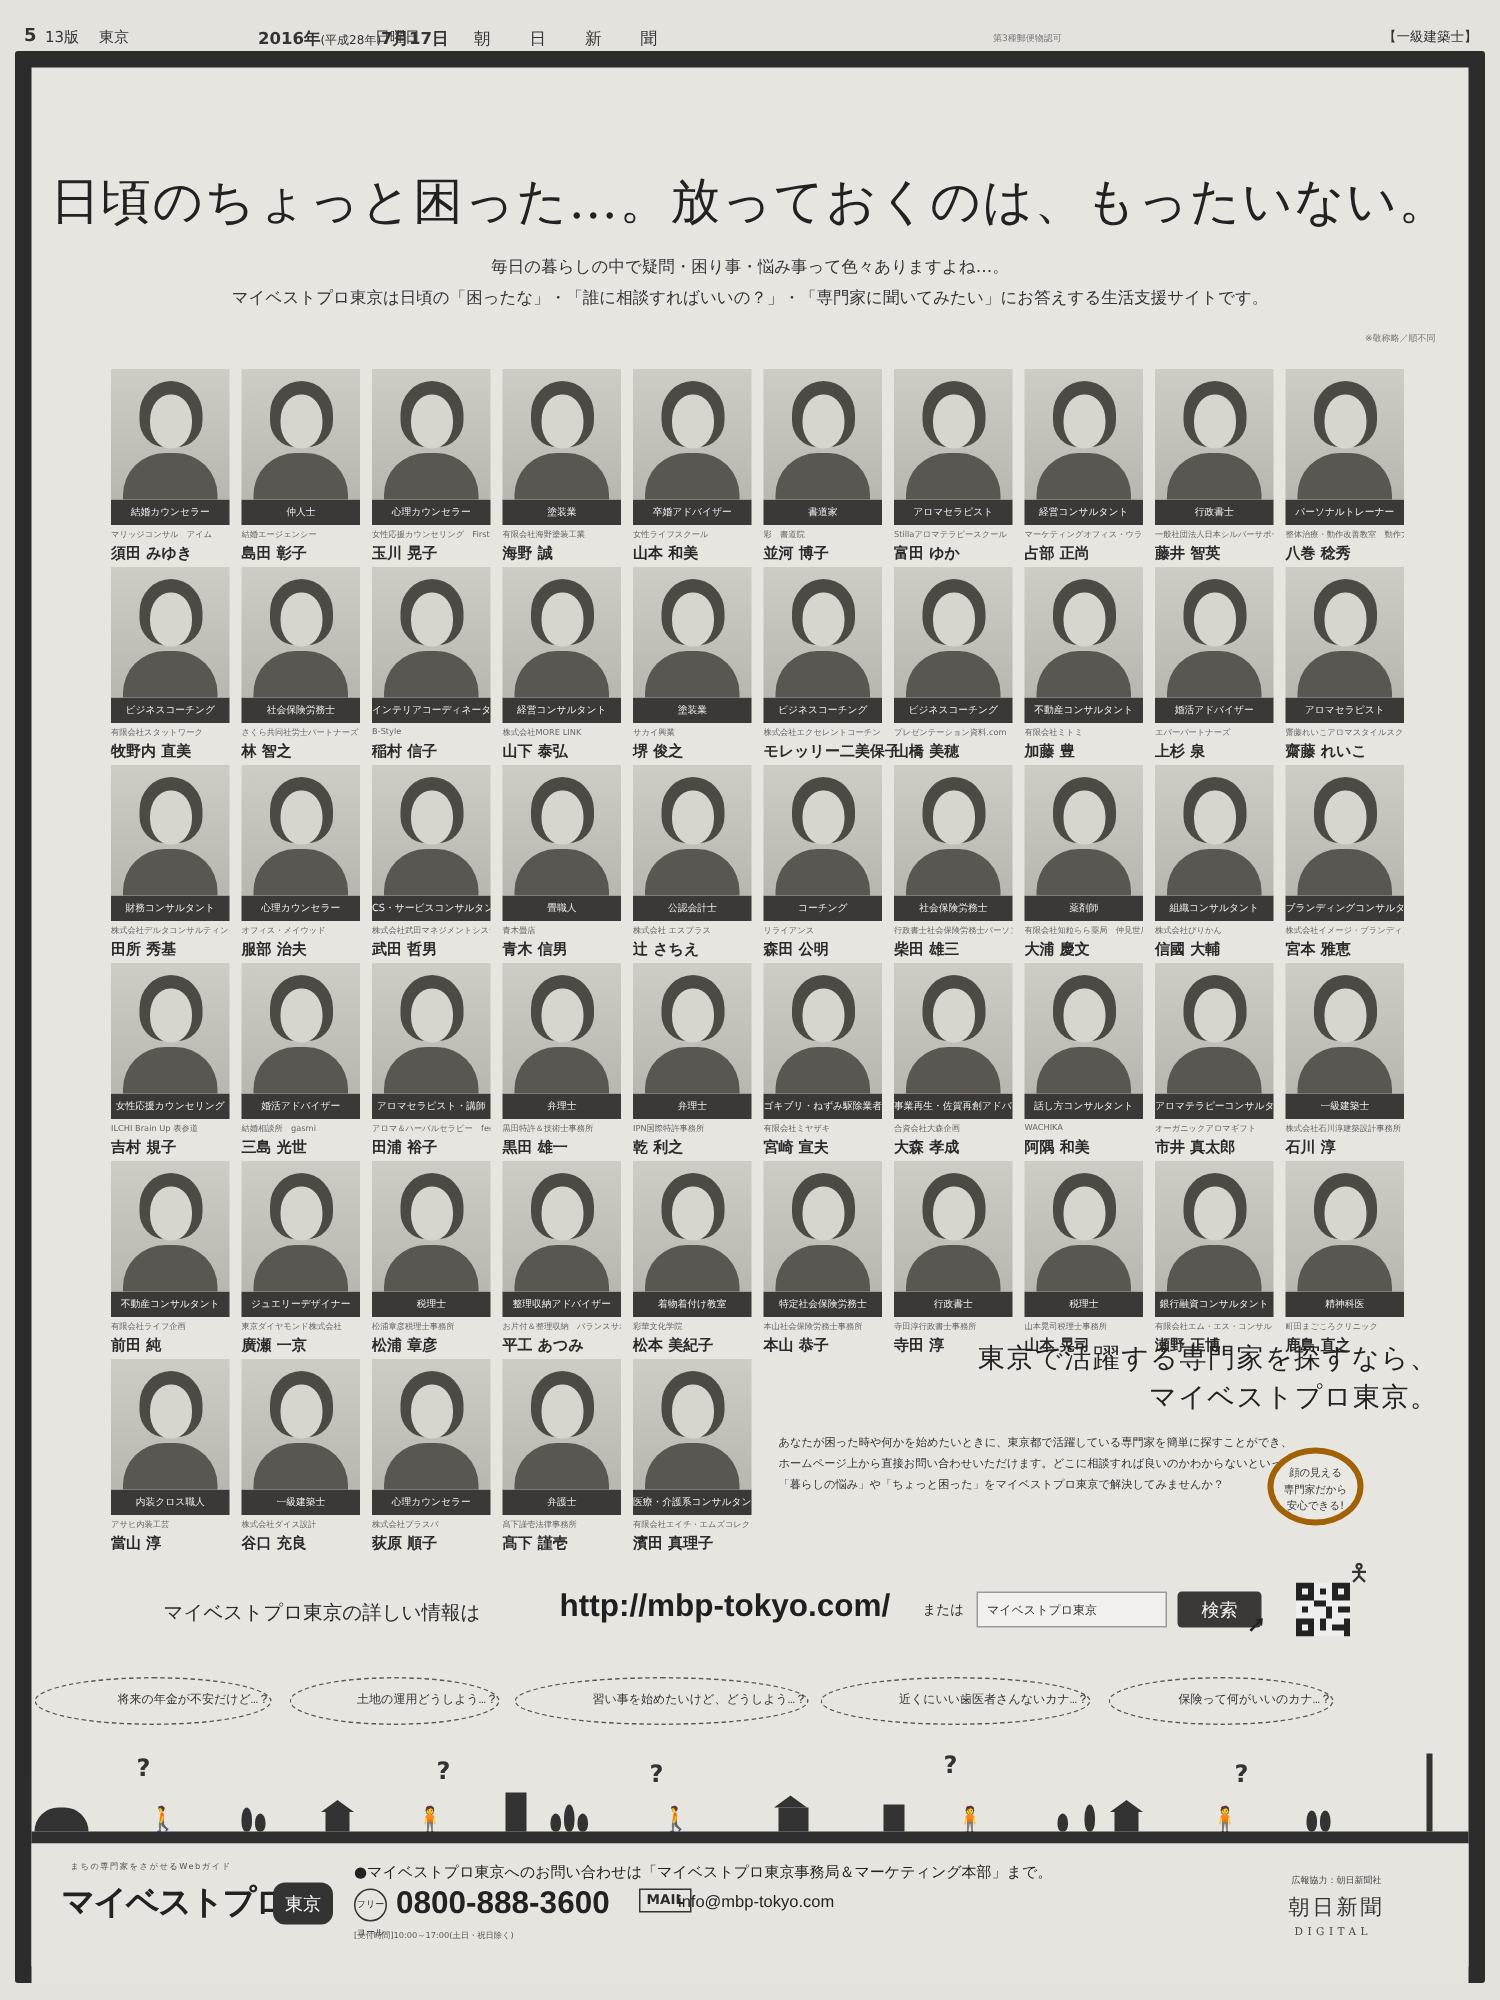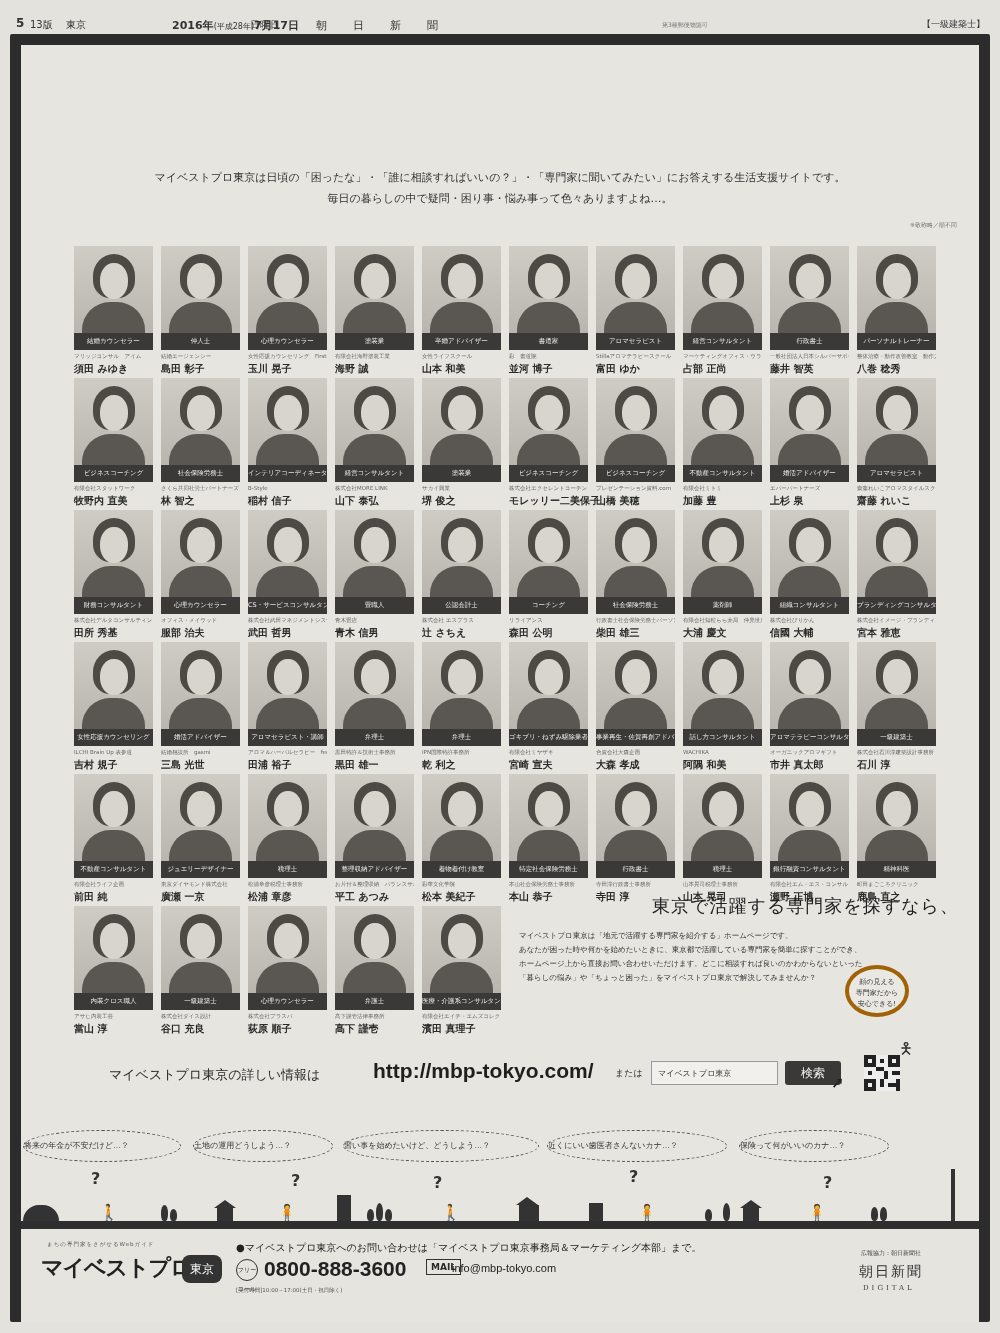--- a/index.html
+++ b/index.html
@@ -73,22 +73,22 @@
   .search-btn {
     position: absolute; left: 764px; top: 10px; width: 56px; height: 24px;
     background: #3a3937; color: #f2f2f2; border: none; border-radius: 3px 3px 3px 3px;
     font-size: 12px; font-family: "DejaVu Sans", sans-serif;
   }
   .cursor-icon { position: absolute; left: 810px; top: 22px; font-size: 16px; color: #222; }
   .qr { position: absolute; left: 843px; top: 4px; width: 36px; height: 36px; }
 
   .bubbles { position: absolute; left: 0; top: 1073px; width: 958px; height: 40px; }
   .q-bubble {
-    position: absolute; top: 12px; height: 32px; border: 1.5px dashed #555; border-radius: 50%;
-    font-size: 8px; line-height: 29px; text-align: left; color: #333; font-family: Liberation Sans, sans-serif;
+    position: absolute; top: 0; height: 32px; border: 1.5px dashed #555; border-radius: 50%;
+    font-size: 8px; line-height: 29px; text-align: right; color: #333; font-family: Liberation Mono, monospace;
   }
   .street { position: absolute; left: 0; top: 1120px; width: 958px; height: 64px; }
   .ground { position: absolute; left: 0; bottom: 0; width: 958px; height: 8px; background: #2f2f2f; }
   .s-item { position: absolute; bottom: 8px; background: #333; }
   .tree { width: 7px; height: 16px; border-radius: 50% 50% 40% 40%; }
   .house { width: 16px; height: 13px; }
   .house::before { content: ""; position: absolute; left: -3px; top: -8px; border-left: 11px solid transparent; border-right: 11px solid transparent; border-bottom: 8px solid #333; }
   .bldg { width: 14px; height: 26px; }
   .person { font-size: 16px; background: none; color: #333; line-height: 1; }
   .qmark { position: absolute; font-size: 16px; font-weight: bold; color: #333; }
@@ -117,23 +117,24 @@
   <span class="mh-edition">13版</span>
   <span class="mh-region">東京</span>
   <span class="mh-date"><span style="position:static">2016年</span><span class="mh-era" style="position:static">(平成28年)</span><span style="position:static">7月17日</span></span>
   <span class="mh-day" style="left:250px">日曜日</span>
   <span class="mh-paper">朝日新聞</span>
   <span class="mh-permit">第3種郵便物認可</span>
   <span class="mh-label">【一級建築士】</span>
 </div>
 
 <div class="frame">
+  <div class="headline">日頃のちょっと困った…。放っておくのは、もったいない。</div>
   <div class="lead">
+    <div>毎日の暮らしの中で疑問・困り事・悩み事って色々ありますよね…。</div>
     <div>マイベストプロ東京は日頃の「困ったな」・「誰に相談すればいいの？」・「専門家に聞いてみたい」にお答えする生活支援サイトです。</div>
-    <div>毎日の暮らしの中で疑問・困り事・悩み事って色々ありますよね…。</div>
   </div>
   <div class="note">※敬称略／順不同</div>
 
   <div class="grid" id="grid">
       <div class="card" style="left: 0px; top: 0px;">
         <div class="photo">
           <div class="hair"></div>
           <div class="face"></div>
           <div class="body"></div>
         </div>
@@ -679,23 +680,23 @@
         </div>
         <div class="ptitle">医療・介護系コンサルタント</div>
         <div class="company">有限会社エイチ・エムズコレクション</div>
         <div class="pname">濱田 真理子</div>
       </div>
     </div>
 
   <div class="promo">
     <div class="promo-title">
       <div>東京で活躍する専門家を探すなら、</div>
+      <div>マイベストプロ東京。</div>
     </div>
     <div class="promo-body">
-      <div>マイベストプロ東京は「地元で活躍する専門家を紹介する」ホームページです。</div>
       <div>あなたが困った時や何かを始めたいときに、東京都で活躍している専門家を簡単に探すことができ、</div>
       <div>ホームページ上から直接お問い合わせいただけます。どこに相談すれば良いのかわからないといった</div>
       <div>「暮らしの悩み」や「ちょっと困った」をマイベストプロ東京で解決してみませんか？</div>
     </div>
   </div>
   <div class="bubble-right">
     <div>顔の見える</div>
     <div>専門家だから</div>
     <div>安心できる!</div>
   </div>

